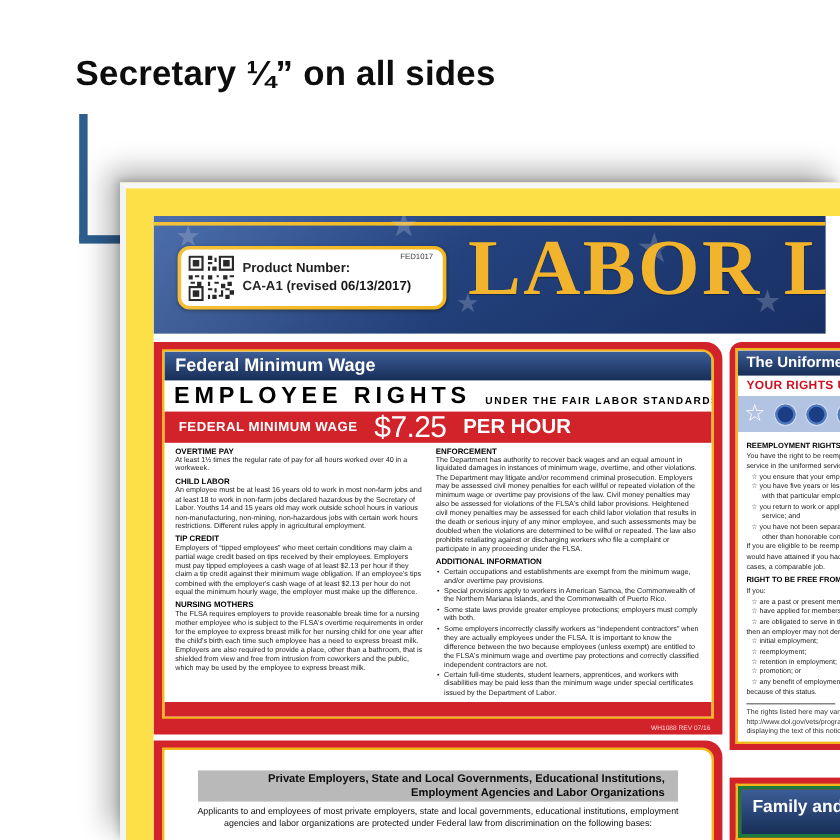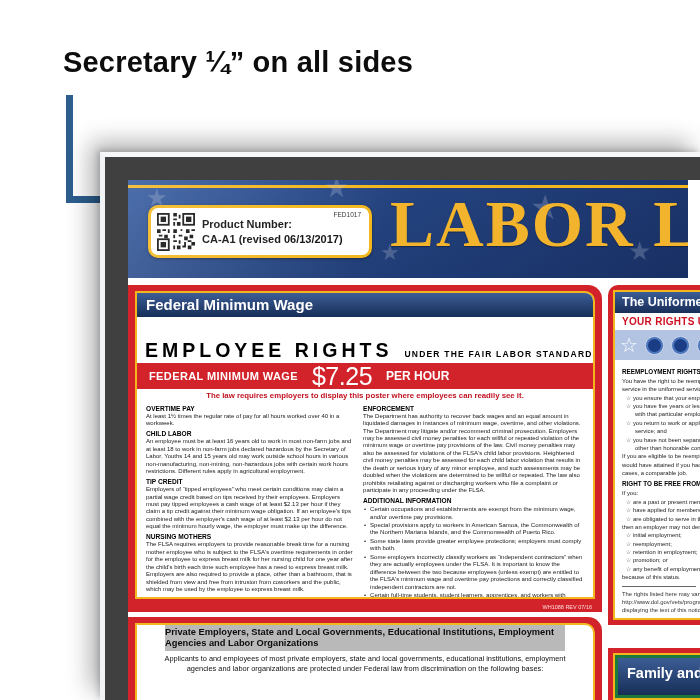--- a/index.html
+++ b/index.html
@@ -6,21 +6,21 @@
   html,body{width:700px;height:700px;}
   body{position:relative;overflow:hidden;background:#ffffff;font-family:"Liberation Sans",sans-serif;}
 
   
   .annotation{position:absolute;left:63px;top:46px;font-size:29px;font-weight:600;color:#0d0d0d;letter-spacing:.2px;white-space:nowrap;}
   .arrow-v{position:absolute;left:66px;top:95px;width:7px;height:106px;background:#2d5e8e;}
   .arrow-h{position:absolute;left:66px;top:196px;width:40px;height:7px;background:#2d5e8e;}
   .arrow-head{position:absolute;left:105px;top:186px;width:0;height:0;border-top:14px solid transparent;border-bottom:14px solid transparent;border-left:22px solid #2d5e8e;}
 
   
-  .sheet{position:absolute;left:100px;top:152px;width:600px;height:548px;background:#404040;
+  .sheet{position:absolute;left:100px;top:152px;width:600px;height:548px;background:#fde047;
          border-left:5px solid #f2f3f4;border-top:5px solid #f6f7f8;
          box-shadow:-10px -10px 22px rgba(0,0,0,.30), -2px -2px 6px rgba(0,0,0,.18);}
   .poster{position:absolute;left:23px;top:23px;width:572px;height:520px;background:#fff;overflow:hidden;}
 
   
   .masthead{position:absolute;left:0;top:0;width:560px;height:98px;overflow:hidden;
             background:linear-gradient(150deg,#2f579e 0%,#24437f 40%,#182f63 100%);}
   .masthead .goldline{position:absolute;left:0;top:5px;width:100%;height:3px;background:#f3b71d;}
   .masthead::after{content:"";position:absolute;inset:0;background:linear-gradient(115deg,rgba(255,255,255,.14) 0%,rgba(255,255,255,.05) 28%,transparent 46%);}
   .mast-star{position:absolute;color:#c7cde0;opacity:.26;line-height:1;}
@@ -33,43 +33,43 @@
   .qr-dark{width:38px;height:38px;flex:0 0 auto;}
 
   
   .panel{position:absolute;background:#d2232a;}
   .inner-gold{border:2px solid #f3b71d;background:#fff;height:100%;overflow:hidden;display:flex;flex-direction:column;}
 
   
   .flsa{left:0;top:105px;width:474px;height:327px;border-radius:0 14px 0 0;padding:6px 7px 13px 7px;}
   .flsa .inner-gold{border-radius:0 10px 0 0;}
   .fed-bar{background:linear-gradient(180deg,#3c5d96,#172e57);color:#fff;font-size:15px;font-weight:bold;padding:3px 0 4px 9px;}
-  .er-bar{display:flex;align-items:flex-end;gap:12px;padding:2px 8px 1px 8px;margin-top:20px;}
+  .er-bar{display:flex;align-items:flex-end;gap:12px;padding:2px 8px 1px 8px;}
   .er-main{font-size:19.5px;font-weight:bold;letter-spacing:4px;color:#000;white-space:nowrap;}
   .er-sub{font-size:8.5px;font-weight:bold;letter-spacing:1.2px;color:#000;padding-bottom:3px;white-space:nowrap;}
   .wage-bar{background:#d2232a;color:#fff;display:flex;align-items:center;gap:14px;padding:0 12px;height:26px;}
   .wage-label{font-size:11px;font-weight:bold;letter-spacing:.4px;}
   .wage-amount{font-size:25px;font-weight:normal;letter-spacing:-.5px;}
-  .wage-unit{font-size:12px;font-weight:bold;}
+  .wage-unit{font-size:17px;font-weight:bold;}
   .wage-effective{font-size:11px;font-weight:bold;margin-left:26px;}
   .note{color:#c1121f;font-size:7.8px;font-weight:bold;text-align:center;padding:2px 0 1px;}
   .cols{display:flex;gap:9px;padding:1px 9px 3px 9px;flex:1;font-size:6px;line-height:1.24;color:#1a1a1a;}
   .col-l{width:48.5%;}
   .col-r{width:51.5%;}
   .sec-h{font-weight:bold;font-size:6.6px;color:#000;margin-top:2.5px;}
   .bullet{position:relative;padding-left:7px;margin-top:1px;}
   .bullet::before{content:"•";position:absolute;left:1px;top:0;}
   .whd-bar{background:#d2232a;display:flex;align-items:center;gap:8px;padding:3px 8px;height:36px;flex:0 0 auto;}
   .rev{position:absolute;right:10px;bottom:2px;font-size:5.5px;color:#fbdadb;}
 
   
   .eeo{left:0;top:437px;width:474px;height:120px;border-radius:0 14px 0 0;padding:6px 7px;}
   .eeo .inner-gold{border-radius:0 10px 0 0;}
   .eeo-bar{background:linear-gradient(180deg,#4a6aa4 0%,#22407a 55%,#152a55 100%);color:#fff;font-size:16.5px;font-weight:bold;padding:4px 0 5px 10px;border-radius:0 8px 0 0;}
-  .eeo-gray{background:#b9b9b9;margin:0 28px 0;padding:2px 0;text-align:left;font-size:9.3px;font-weight:bold;line-height:1.18;color:#0d0d0d;}
+  .eeo-gray{background:#b9b9b9;margin:17px 28px 0;padding:2px 11px;text-align:right;font-size:9.3px;font-weight:bold;line-height:1.18;color:#0d0d0d;}
   .eeo-intro{text-align:center;font-size:7.4px;line-height:1.3;padding:3px 26px 2px;color:#111;}
 
   
   .userra{left:480px;top:105px;width:96px;height:340px;border-radius:10px 0 0 0;padding:5px 0 5px 5px;}
   .userra .inner-gold{border-right:none;}
   .userra-bar{background:linear-gradient(180deg,#3c5d96,#172e57);color:#fff;font-size:12.5px;font-weight:bold;padding:3px 0 4px 7px;white-space:nowrap;}
   .userra-sub{color:#cf1020;font-weight:bold;font-size:10px;padding:3px 0 1px 7px;letter-spacing:.3px;white-space:nowrap;}
   .userra-band{height:30px;background:#b3c3e2;margin:2px 0 3px;display:flex;align-items:center;gap:7px;padding-left:5px;overflow:hidden;flex:0 0 auto;}
   .band-star{color:#fff;font-size:20px;line-height:1;}
   .band-seal{width:19px;height:19px;border-radius:50%;background:#1b3d85;border:1.5px solid #cfdaf0;box-shadow:inset 0 0 0 2px #4d79c0;flex:0 0 auto;}
@@ -142,21 +142,20 @@
         <div class="fed-bar">Federal Minimum Wage</div>
         <div class="er-bar">
           <span class="er-main">EMPLOYEE RIGHTS</span>
           <span class="er-sub">UNDER THE FAIR LABOR STANDARDS ACT</span>
         </div>
         <div class="wage-bar">
           <span class="wage-label">FEDERAL MINIMUM WAGE</span>
           <span class="wage-amount">$7.25</span>
           <span class="wage-unit">PER HOUR</span>
         </div>
-        <div class="note">The law requires employers to display this poster where employees can readily see it.</div>
 
         <div class="cols">
           <div class="col-l">
             <div class="sec">
                 <div class="sec-h">OVERTIME PAY</div>
                 <div class="sec-p">At least 1½ times the regular rate of pay for all hours worked over 40 in a workweek.</div>
               </div>
               <div class="sec">
                 <div class="sec-h">CHILD LABOR</div>
                 <div class="sec-p">An employee must be at least 16 years old to work in most non-farm jobs and at least 18 to work in non-farm jobs declared hazardous by the Secretary of Labor. Youths 14 and 15 years old may work outside school hours in various non-manufacturing, non-mining, non-hazardous jobs with certain work hours restrictions. Different rules apply in agricultural employment.</div>

